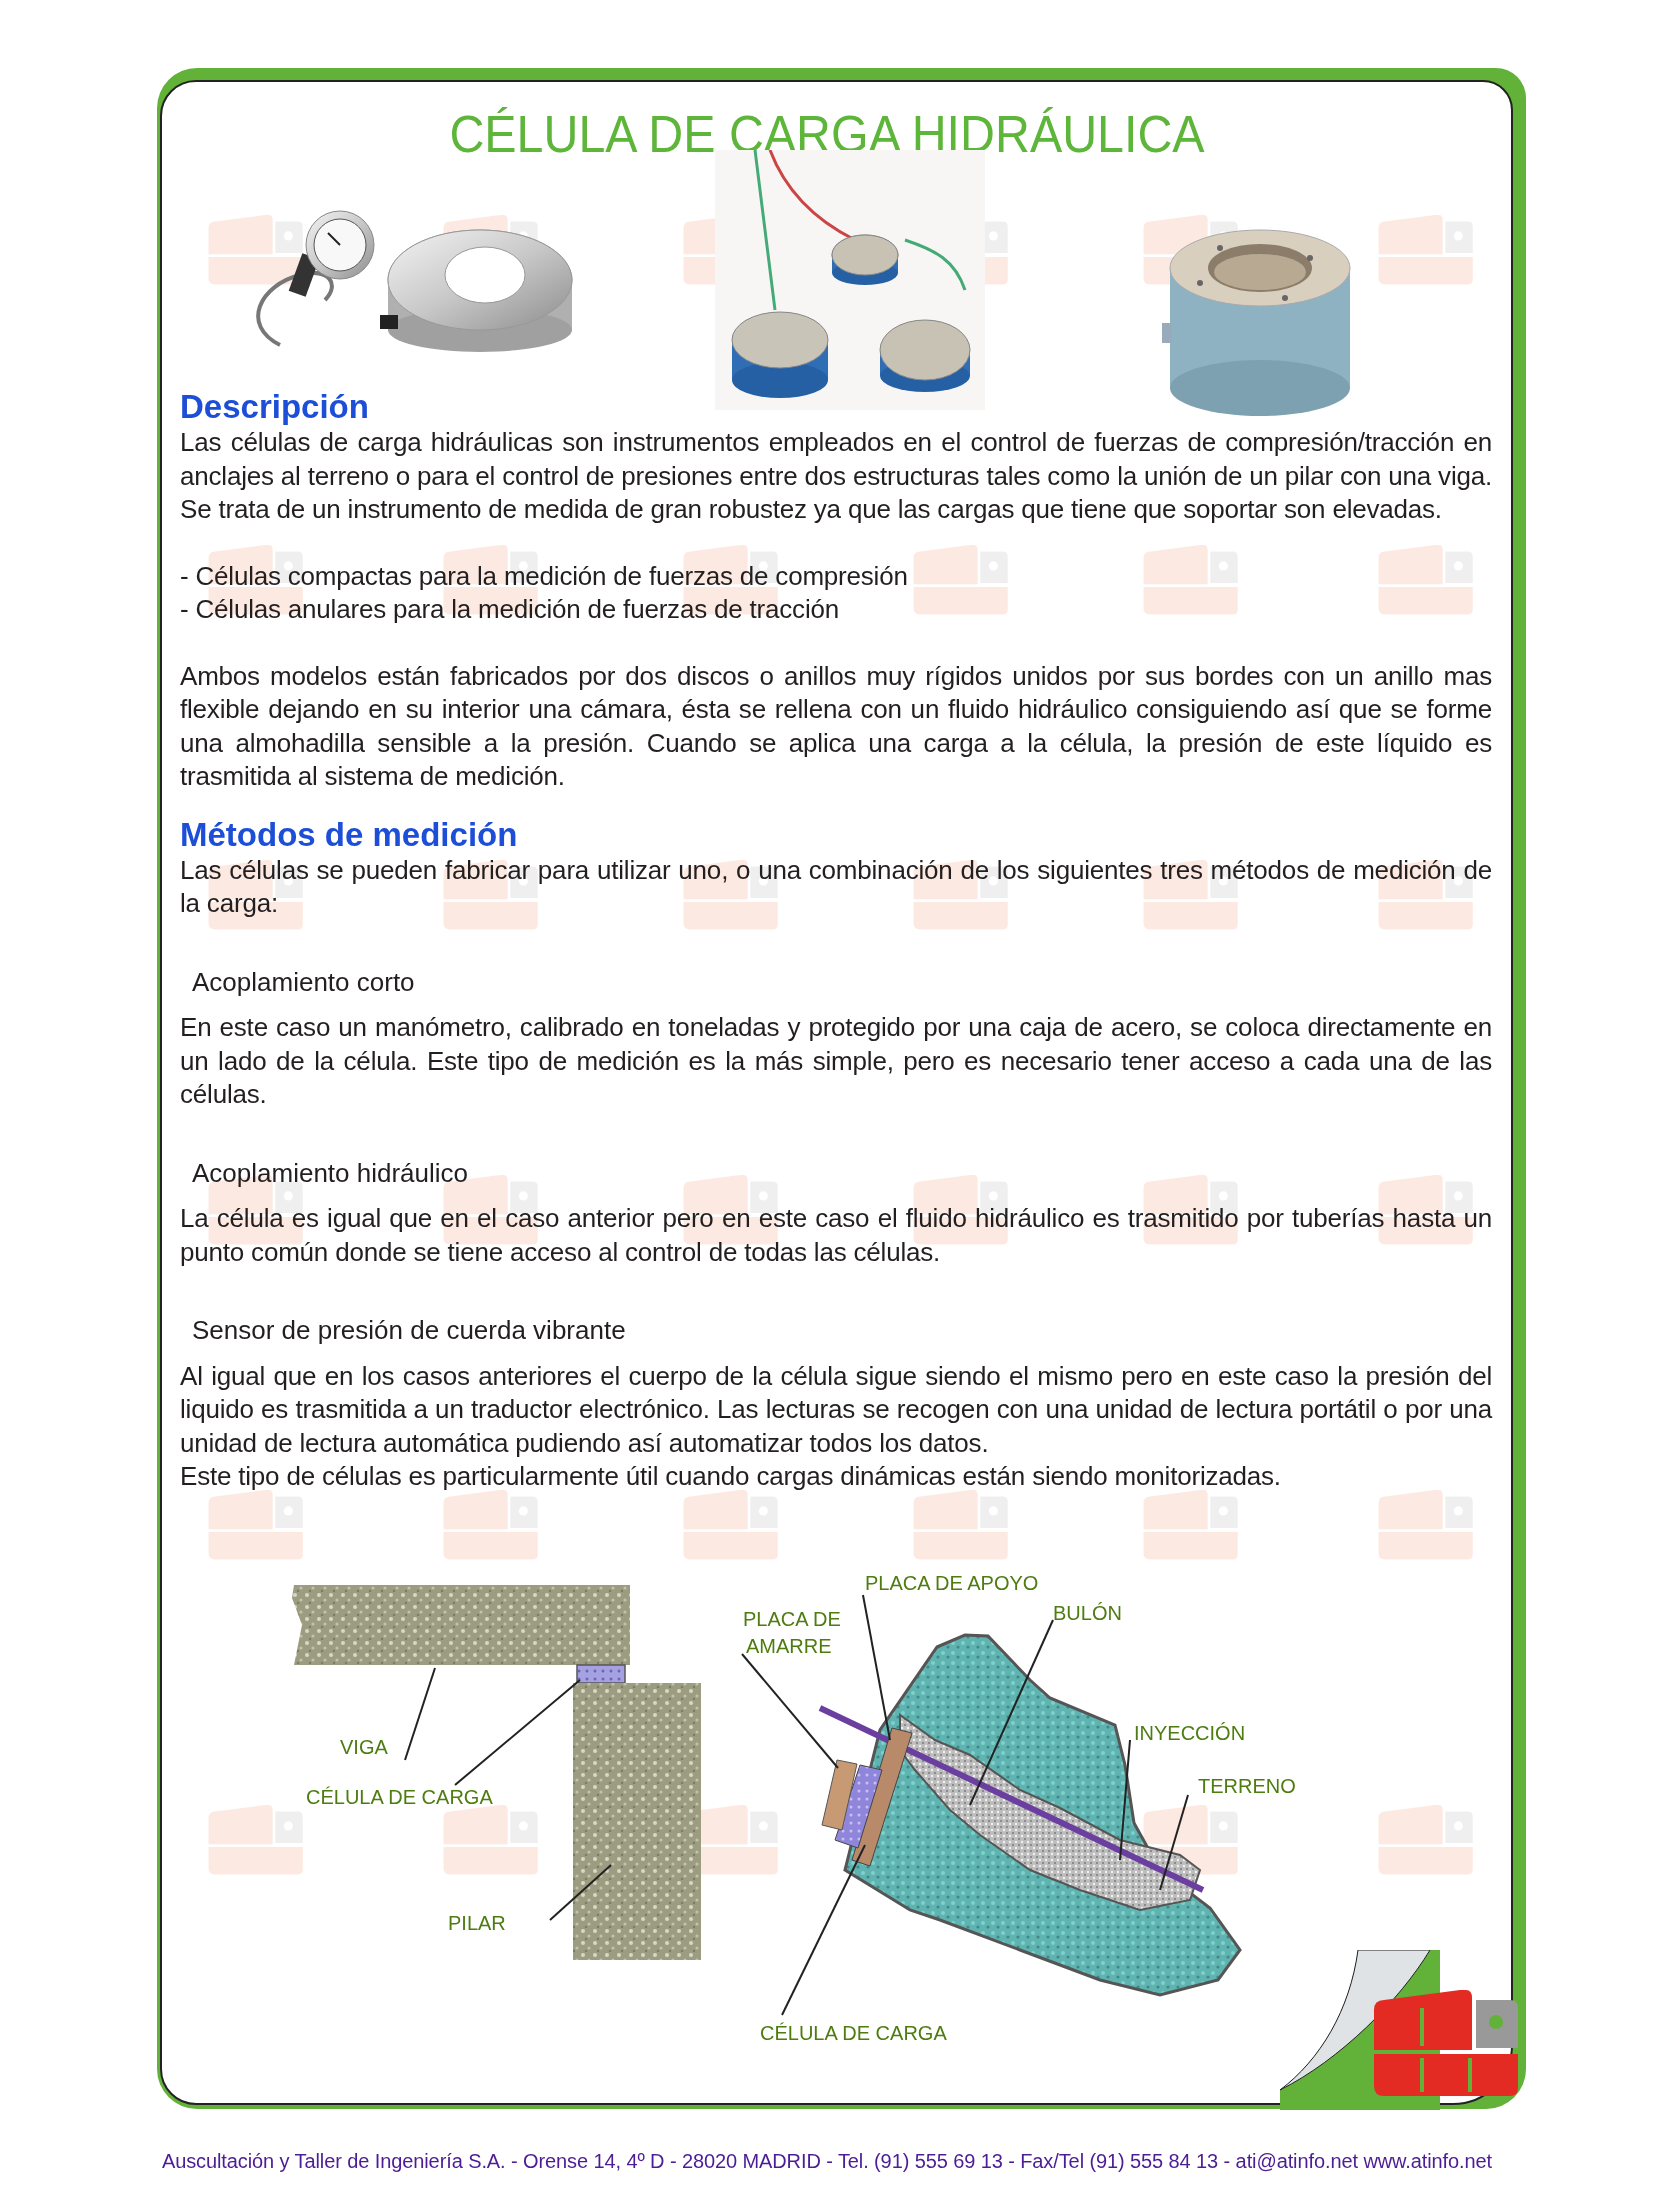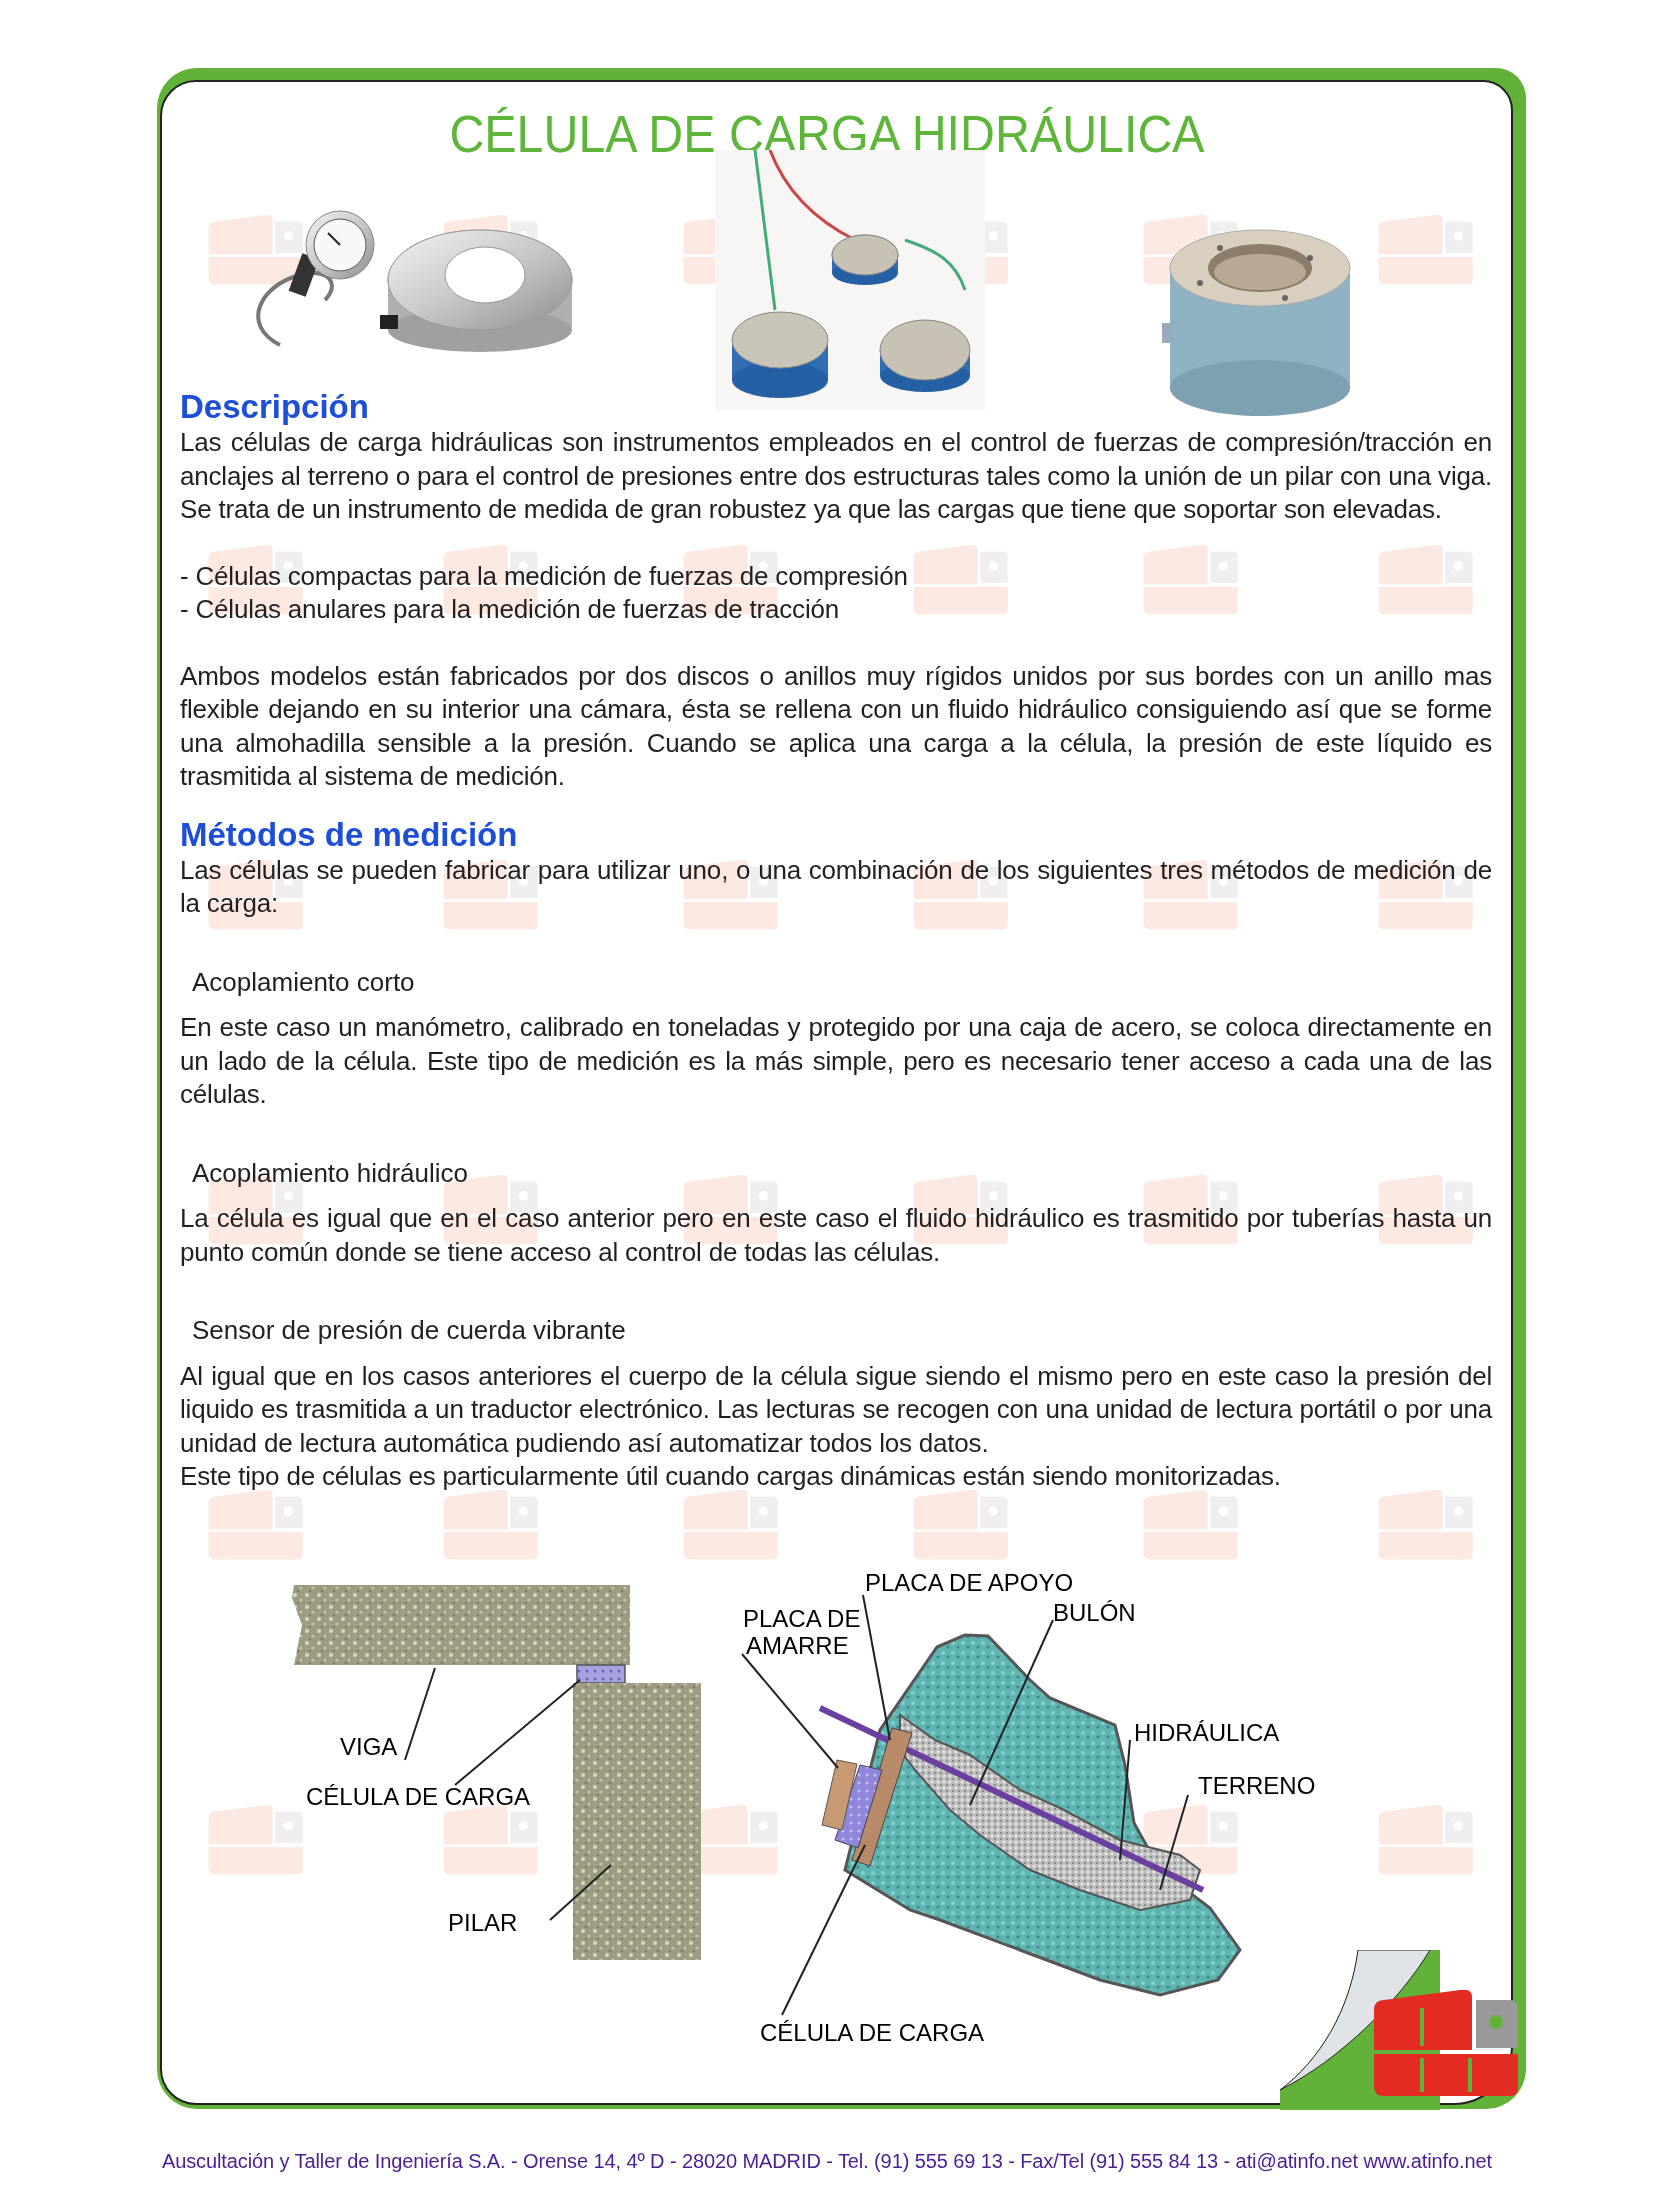--- a/index.html
+++ b/index.html
@@ -27,21 +27,21 @@
   .content { position: absolute; left: 180px; width: 1312px; top: 388px; }
   .h2 { font-size: 33px; color: #1d4ed8; margin: 0; line-height: 38px; }
   .p { font-size: 26px; line-height: 33.5px; margin: 0; text-align: justify; text-align-last: left;
        letter-spacing: -0.2px; }
   .p.last { text-align: left; }
   .gap { height: 33px; }
   .subhead { font-size: 26px; line-height: 33.5px; margin: 12px; }
 
   .diagram-left { position: absolute; left: 280px; top: 1580px; width: 440px; height: 380px; }
   .diagram-right { position: absolute; left: 720px; top: 1540px; width: 620px; height: 500px; }
-  .lbl { position: absolute; font-size: 24px; color: #000000; white-space: nowrap; line-height: 26px; }
+  .lbl { position: absolute; font-size: 20px; color: #4d7c0f; white-space: nowrap; line-height: 26px; }
 
   .footer { position: absolute; left: 0; width: 1654px; top: 2150px; text-align: center;
             font-size: 20px; color: #4c1d95; letter-spacing: -0.1px; }
 </style>
 </head>
 <body>
 
 <div class="green-frame"></div>
 <div class="white-panel"></div>
 
@@ -402,21 +402,21 @@
     <line x1="22" y1="114" x2="118" y2="228" stroke="#222" stroke-width="2"></line>
     <line x1="333" y1="80" x2="250" y2="265" stroke="#222" stroke-width="2"></line>
     <line x1="410" y1="200" x2="400" y2="320" stroke="#222" stroke-width="2"></line>
     <line x1="468" y1="255" x2="440" y2="350" stroke="#222" stroke-width="2"></line>
     <line x1="145" y1="305" x2="62" y2="475" stroke="#222" stroke-width="2"></line>
   </svg>
   <div class="lbl" style="left:145px; top:30px;">PLACA DE APOYO</div>
   <div class="lbl" style="left:23px; top:66px;">PLACA DE</div>
   <div class="lbl" style="left:26px; top:93px;">AMARRE</div>
   <div class="lbl" style="left:333px; top:60px;">BULÓN</div>
-  <div class="lbl" style="left:414px; top:180px;">HIDRÁULICA</div>
+  <div class="lbl" style="left:414px; top:180px;">INYECCIÓN</div>
   <div class="lbl" style="left:478px; top:233px;">TERRENO</div>
   <div class="lbl" style="left:40px; top:480px;">CÉLULA DE CARGA</div>
 </div>
 
 <svg class="page-curl" viewBox="0 0 160 160">
   <path d="M78 0 C 70 60, 40 110, 0 140 L 0 160 L 160 160 L 160 0 Z" fill="#62b23a"></path>
   <path d="M78 0 C 70 60, 40 110, 0 140 C 60 110, 120 50, 150 0 Z" fill="#dfe3e6" stroke="#222" stroke-width="1"></path>
 </svg>
 
 <svg class="logo" viewBox="0 0 150 110">

